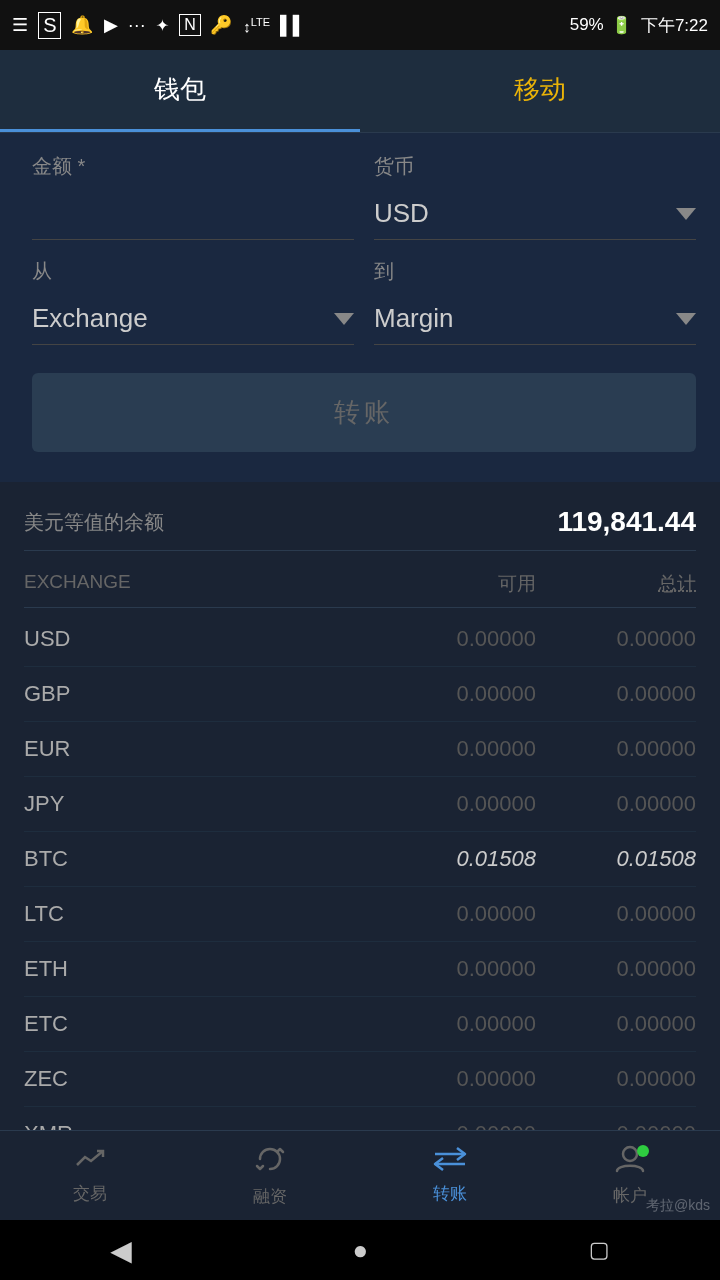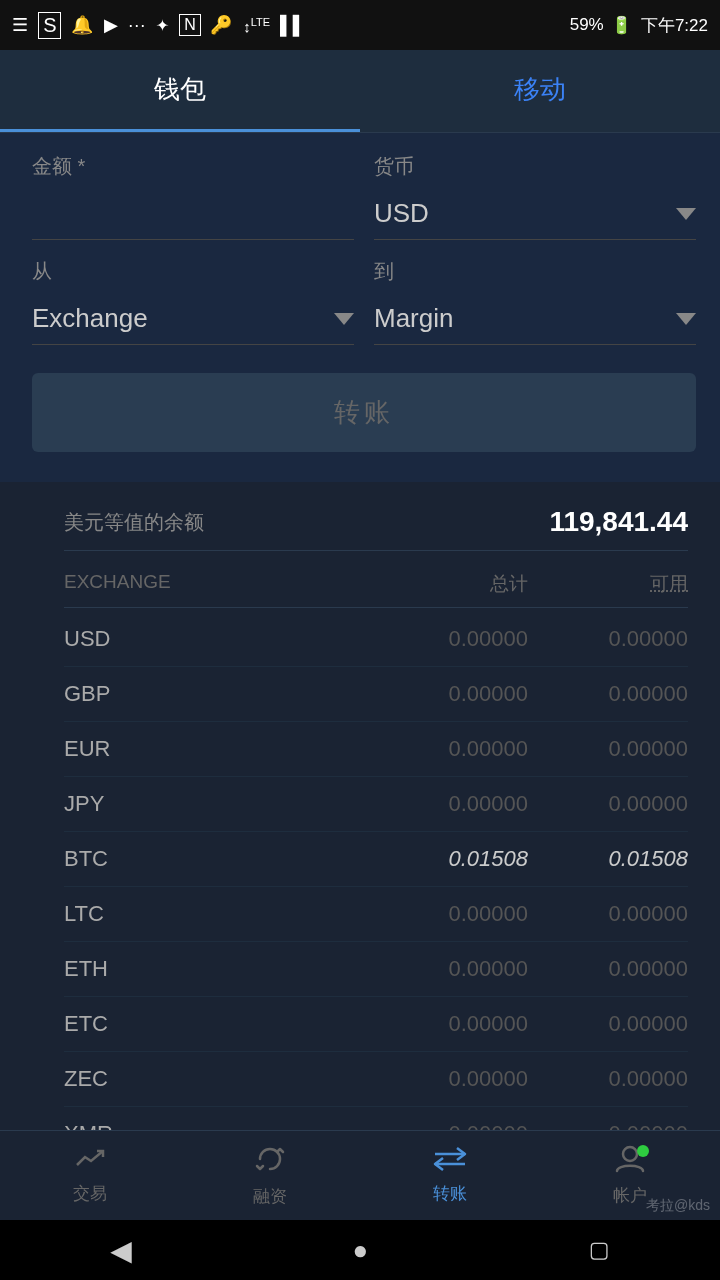--- a/index.html
+++ b/index.html
@@ -33,21 +33,21 @@
       display: flex;
       width: 720px;
       background: #1e2d3e;
       border-bottom: 1px solid #2a3a4e;
     }
     .tab {
       flex: 1;
       text-align: center;
       padding: 22px 0;
       font-size: 26px;
-      color: #3b82f6;
+      color: #eab308;
       cursor: pointer;
     }
     .tab.active {
       color: #fff;
       border-bottom: 3px solid #4a90d9;
     }
 
     
     .form-area {
       background: #1a2840;
@@ -113,23 +113,22 @@
       font-size: 26px;
       color: #666;
       cursor: pointer;
       margin-top: 10px;
       text-align: center;
       letter-spacing: 4px;
     }
 
     
     .balance-area {
-      padding: 24px 32px 0 24px;
+      padding: 24px 24px 0 24px;
       background: #1a2333;
-      margin-left: 40px;
     }
 
     .balance-row {
       display: flex;
       justify-content: space-between;
       align-items: center;
       padding-bottom: 12px;
       border-bottom: 1px solid #2a3a4e;
       margin-bottom: 20px;
     }
@@ -334,22 +333,22 @@
 
 <div class="balance-area">
   <div class="balance-row">
     <span class="balance-label">美元等值的余额</span>
     <span class="balance-value">119,841.44</span>
   </div>
 
   <div>
     <div class="table-header">
       <div class="table-header-col">EXCHANGE</div>
+      <div class="table-header-col">可用</div>
       <div class="table-header-col">总计</div>
-      <div class="table-header-col">可用</div>
     </div>
     <div id="table-body">
         <div class="table-row">
       <span class="coin-name">USD</span>
       <span class="coin-total"><span class="zero" style="color:#555;">0.00000</span></span>
       <span class="coin-available"><span class="zero" style="color:#555;">0.00000</span></span>
     </div>
         <div class="table-row">
       <span class="coin-name">GBP</span>
       <span class="coin-total"><span class="zero" style="color:#555;">0.00000</span></span>

